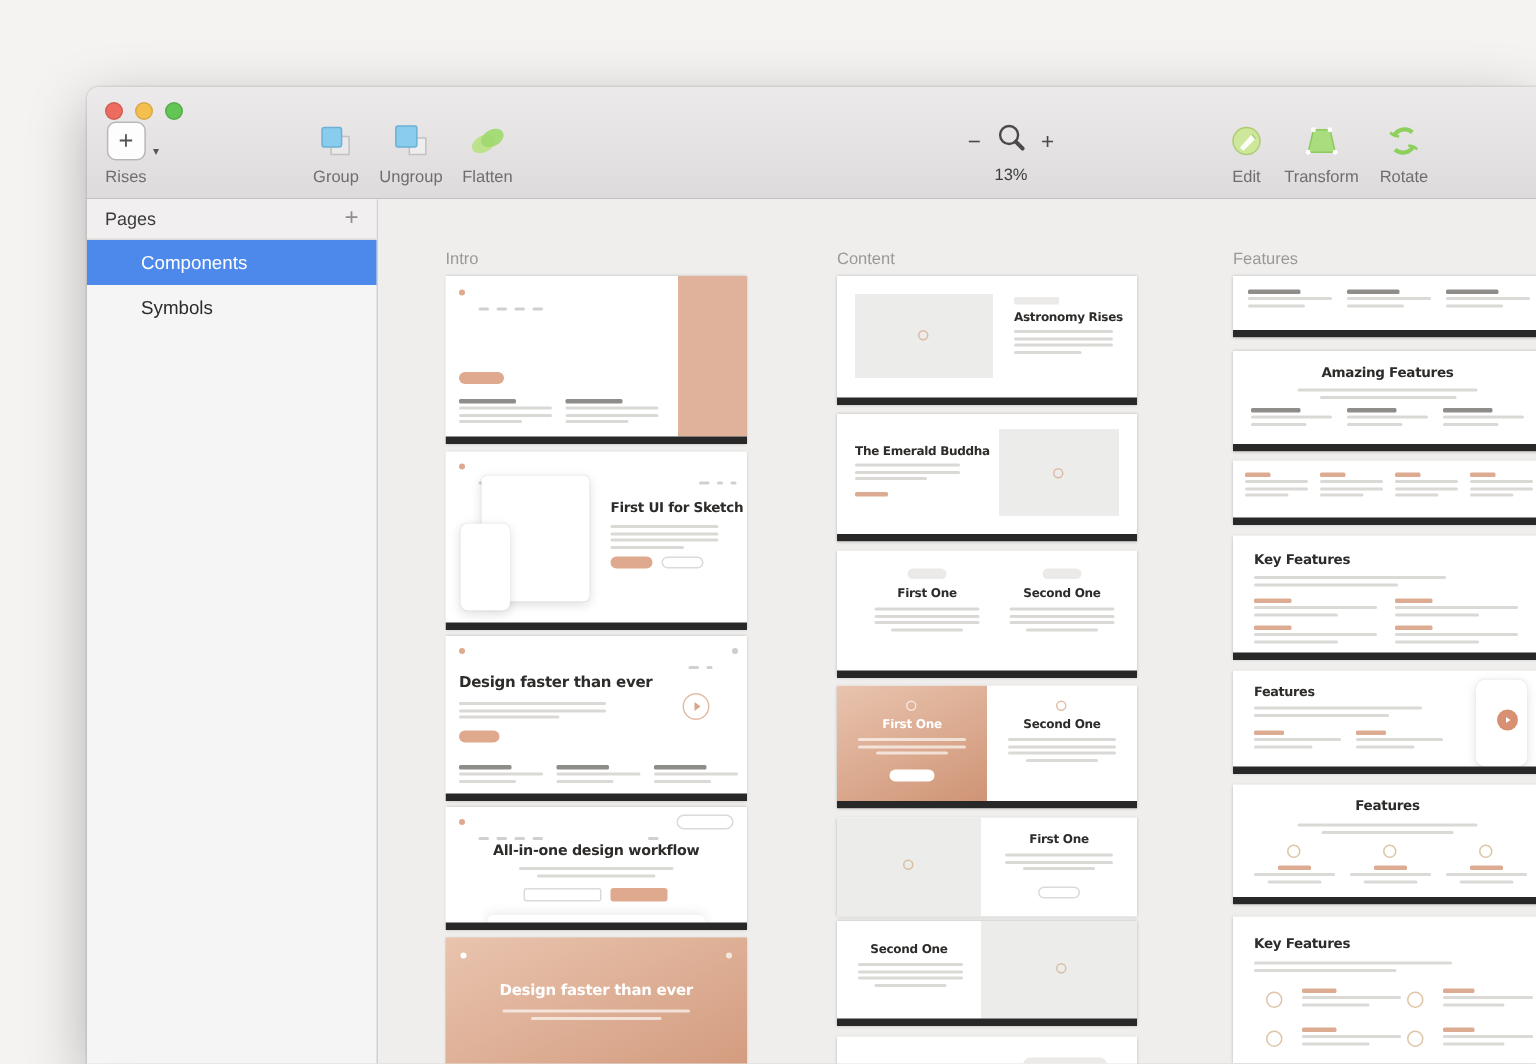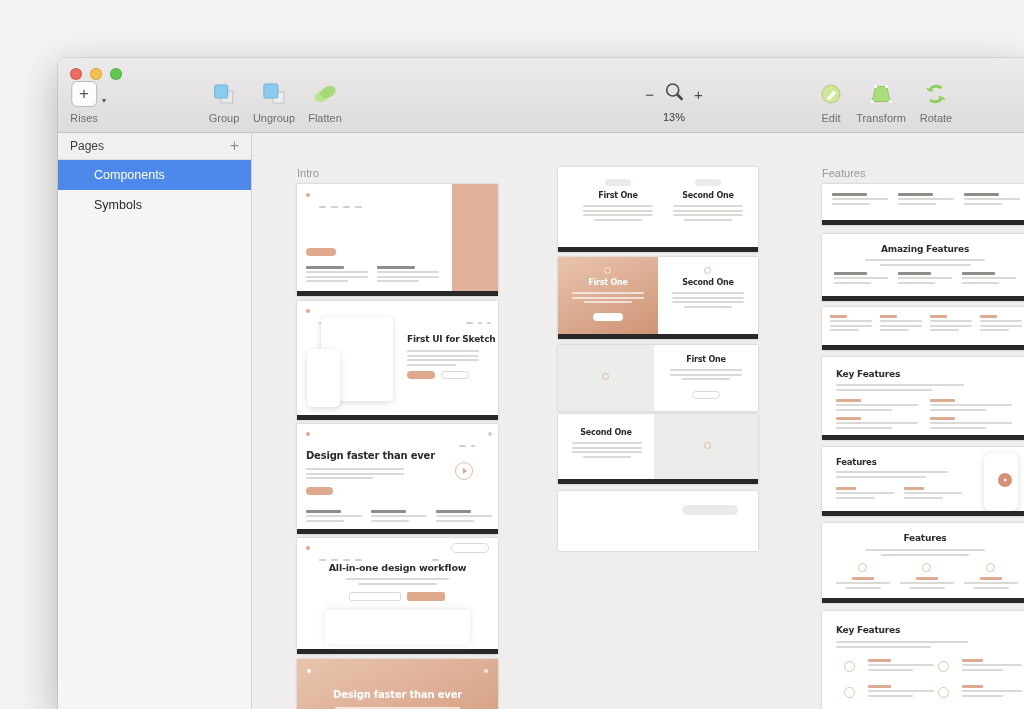--- a/index.html
+++ b/index.html
@@ -288,21 +288,21 @@
               <i></i>
             </div>
           <div class="lines" style="left:139px; top:86px; width:56px">
               <i class="d"></i>
               <i></i>
               <i></i>
             </div>
           <div class="bar"></div>
         </div>
 
-        <div class="ab" style="height:116px; margin-bottom:5px">
+        <div class="ab" style="height:82px; margin-bottom:5px">
           <div class="dot" style="left:9px; top:8px"></div>
           <div class="dashes" style="left:22px; top:9px"><i></i><i></i><i></i><i></i></div>
           <div class="dashes" style="right:54px; top:9px"><i></i></div>
           <div class="pill outline" style="right:9px; top:5px; width:38px; height:10px"></div>
           <div class="h center" style="left:0; right:0; top:24px; font-size:9.5px">All-in-one design workflow</div>
           <div class="lines center" style="left:40px; right:40px; top:40px">
               <i style="width:85%"></i>
               <i style="width:65%"></i>
             </div>
           <div class="pill outline" style="left:52px; top:54px; width:52px; height:9px; border-radius:2px"></div>
@@ -316,22 +316,52 @@
           <div class="dot white" style="right:10px; top:10px; opacity:.7"></div>
           <div class="h center white" style="left:0; right:0; top:30px; font-size:10px">Design faster than ever</div>
           <div class="lines center" style="left:30px; right:30px; top:48px">
               <i class="w" style="width:88%"></i>
               <i class="w" style="width:62%"></i>
             </div>
         </div>
       </div>
 
       <div class="col" style="left:306px; width:200px">
-
-
+        <div class="col-label">Content</div>
+
+        <div class="ab" style="height:86px; margin-bottom:6px">
+          <div class="phimg" style="left:12px; top:12px; width:92px; height:56px"></div>
+          <div class="glyph" style="left:54px; top:36px"></div>
+          <div class="lines" style="left:118px; top:14px; width:30px">
+              <i style="background:#eceae8; height:5px; width:100%"></i>
+            </div>
+          <div class="h" style="left:118px; top:23px; font-size:8px">Astronomy Rises</div>
+          <div class="lines" style="left:118px; top:36px; width:66px">
+              <i></i>
+              <i></i>
+              <i></i>
+              <i></i>
+            </div>
+          <div class="bar"></div>
+        </div>
+
+        <div class="ab" style="height:85px; margin-bottom:6px">
+          <div class="h" style="left:12px; top:20px; font-size:8px">The Emerald Buddha</div>
+          <div class="lines" style="left:12px; top:33px; width:70px">
+              <i></i>
+              <i></i>
+              <i></i>
+            </div>
+          <div class="lines" style="left:12px; top:52px; width:22px">
+              <i class="s" style="width:100%"></i>
+            </div>
+          <div class="phimg" style="left:108px; top:10px; width:80px; height:58px"></div>
+          <div class="glyph" style="left:144px; top:36px"></div>
+          <div class="bar"></div>
+        </div>
 
         <div class="ab" style="height:85px; margin-bottom:5px">
           <div class="pill ghost" style="left:47px; top:12px; width:26px; height:7px"></div>
           <div class="h center" style="left:20px; top:24px; width:80px; font-size:8px">First One</div>
           <div class="lines center" style="left:25px; top:38px; width:70px">
               <i></i>
               <i></i>
               <i></i>
               <i></i>
             </div>

